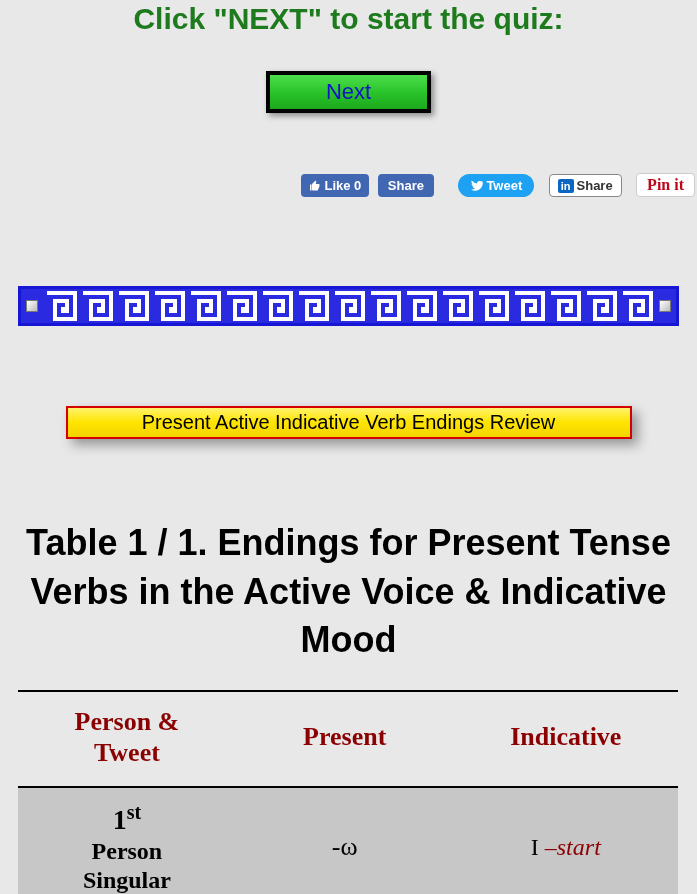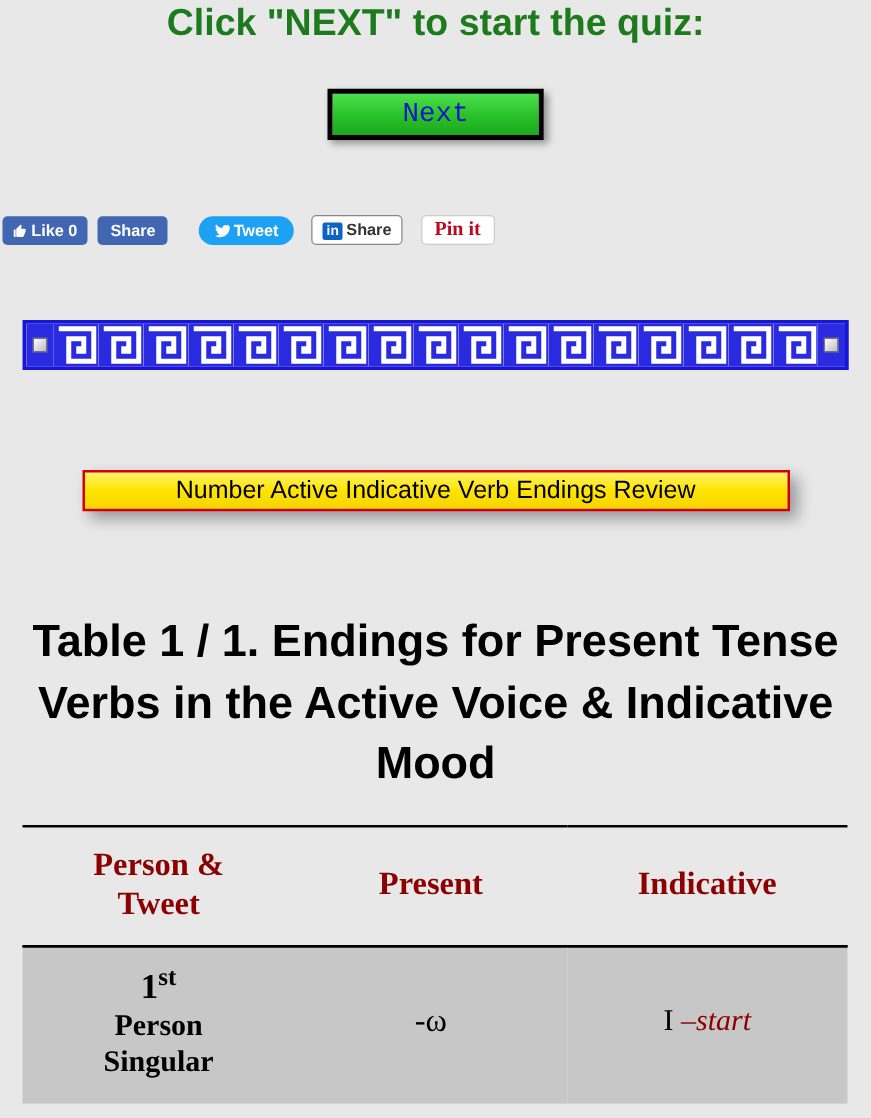--- a/index.html
+++ b/index.html
@@ -26,27 +26,27 @@
     text-align: center;
     margin-bottom: 60px;
   }
   .next-btn {
     display: inline-block;
     background: linear-gradient(to bottom, #4de04d 0%, #2bc42b 50%, #1ca81c 100%);
     border: 4px solid #000;
     padding: 4px 56px;
     font-size: 22px;
     color: #1414c7;
-    font-family: Liberation Mono, monospace;
+    font-family: Liberation Sans, sans-serif;
     cursor: pointer;
     box-shadow: 3px 3px 6px rgba(0,0,0,0.4);
   }
   .social-row {
-    text-align: left;
-    margin-bottom: 60px;
+    text-align: right;
+    margin-bottom: 89px;
   }
   .social-btn {
     display: inline-block;
     vertical-align: middle;
     border-radius: 4px;
     font-size: 13px;
     font-weight: bold;
     padding: 4px 10px;
     cursor: pointer;
     margin: 0 2px;
@@ -323,21 +323,21 @@
             </svg>
           </div>
         </div>
     <div class="gk-end">
           <div class="gk-end-sq"></div>
         </div>
   </div>
 </div>
 
 <div class="review-banner-wrap">
-  <div class="review-banner">Number Active Indicative Verb Endings Review</div>
+  <div class="review-banner">Present Active Indicative Verb Endings Review</div>
 </div>
 
 <h2 class="table-title">Table 1 / 1. Endings for Present Tense Verbs in the Active Voice &amp; Indicative Mood</h2>
 
 <table class="verb-table">
   <thead>
     <tr>
       <th>
         <span>Person &amp;</span><br>
         <span>Tweet</span>

